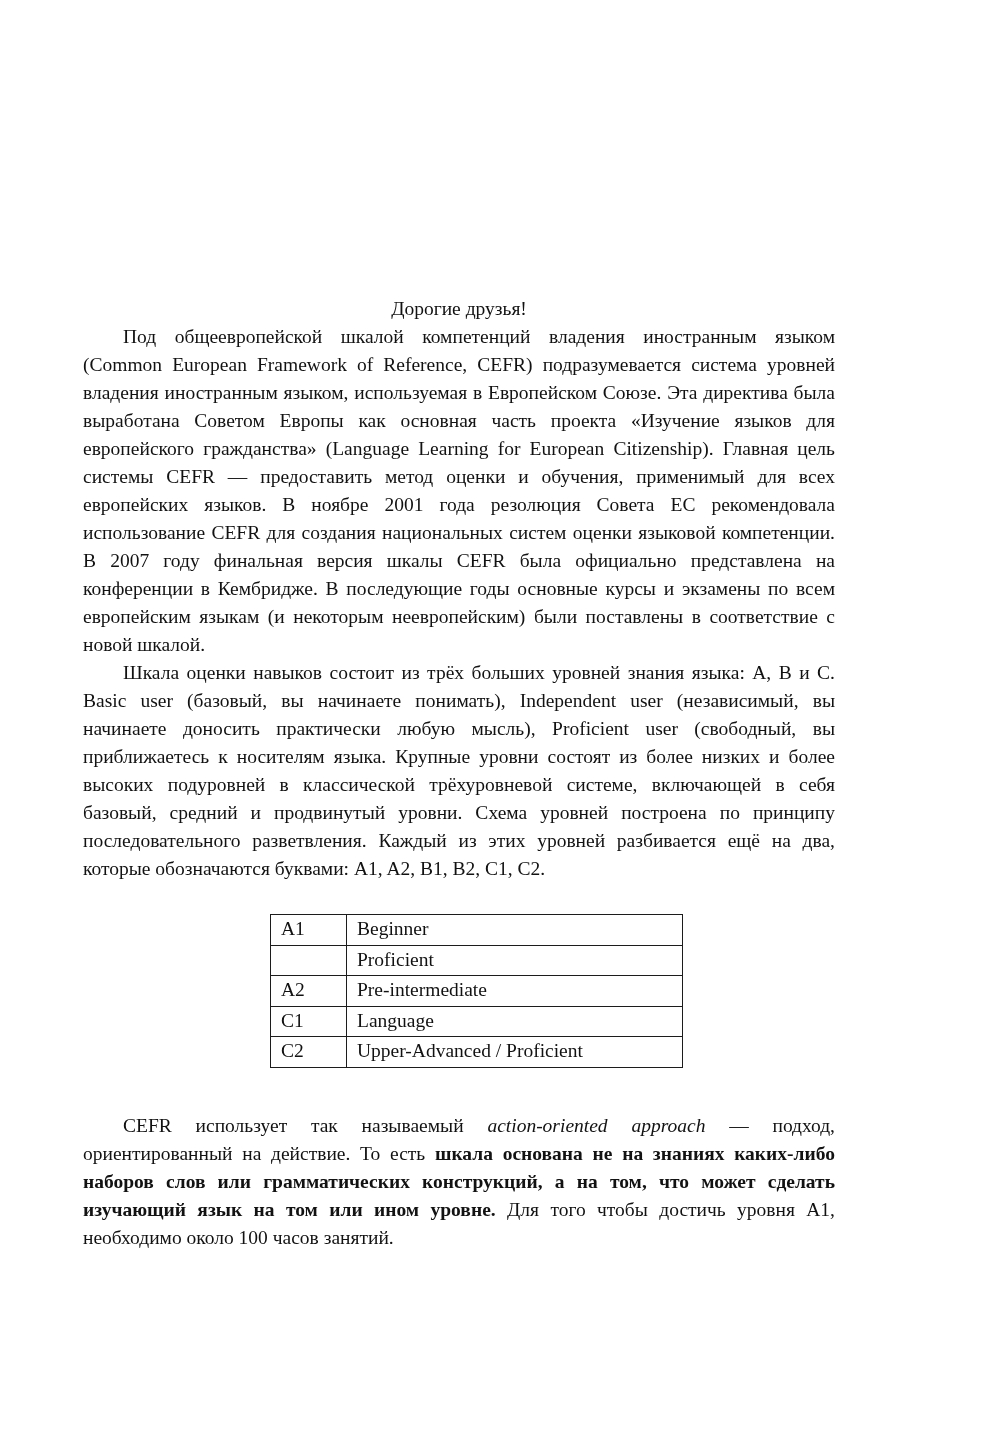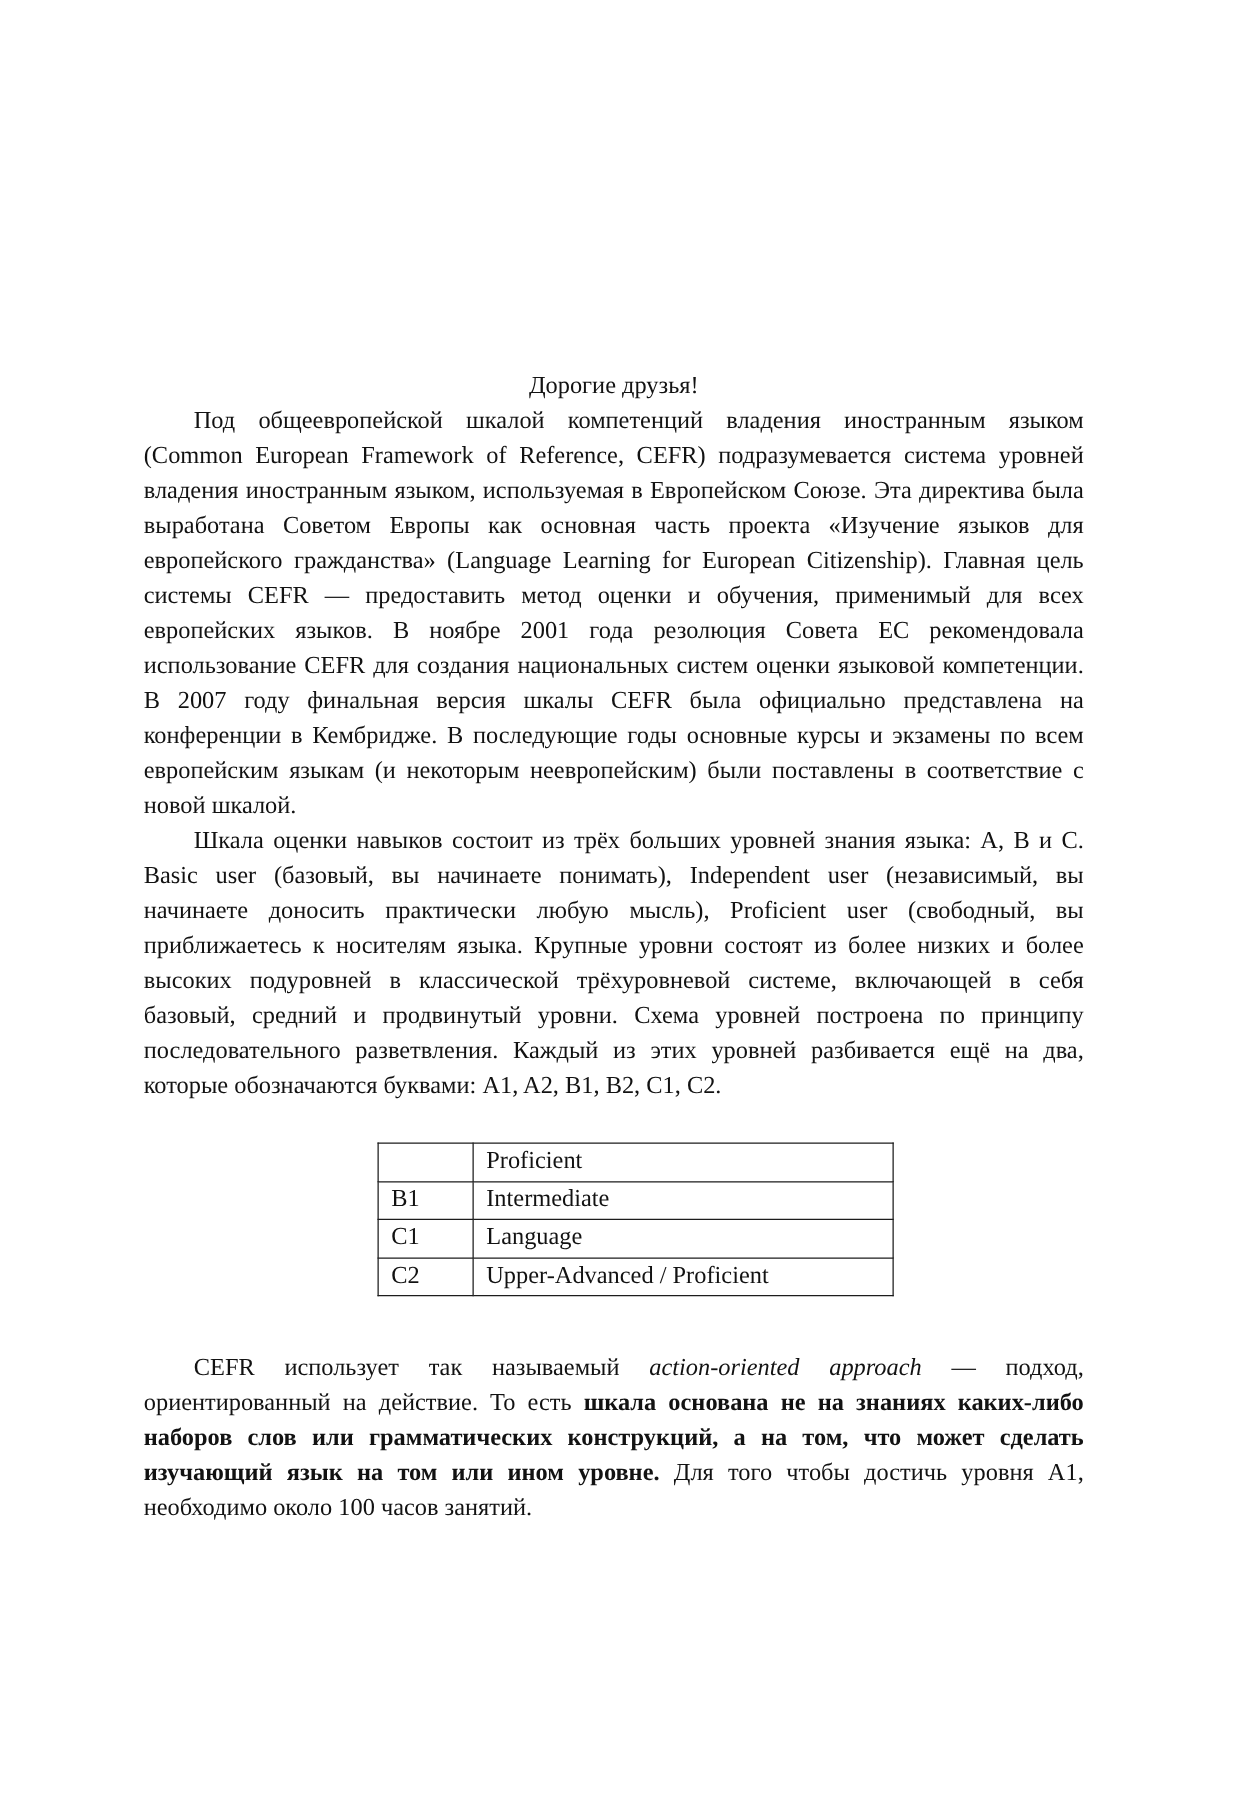--- a/index.html
+++ b/index.html
@@ -8,21 +8,20 @@
     width: 987px;
     height: 1447px;
     overflow: hidden;
     font-family: "Liberation Serif", "DejaVu Serif", serif;
     color: #121212;
   }
   .page {
     width: 917px;
     height: 1447px;
     padding: 295px 82px 0 83px;
-    margin-left: 32px;
   }
   .doc-title {
     font-size: 19.5px;
     line-height: 28px;
     font-weight: 400;
     text-align: center;
   }
   .para {
     font-size: 19.5px;
     line-height: 28px;
@@ -55,26 +54,30 @@
   <div class="doc-title">Дорогие друзья!</div>
 
   <div>
       <p class="para"><span>Под общеевропейской шкалой компетенций владения иностранным языком (Common European Framework of Reference, CEFR) подразумевается система уровней владения иностранным языком, используемая в Европейском Союзе. Эта директива была выработана Советом Европы как основная часть проекта «Изучение языков для европейского гражданства» (Language Learning for European Citizenship). Главная цель системы CEFR — предоставить метод оценки и обучения, применимый для всех европейских языков. В ноябре 2001 года резолюция Совета ЕС рекомендовала использование CEFR для создания национальных систем оценки языковой компетенции. В 2007 году финальная версия шкалы CEFR была официально представлена на конференции в Кембридже. В последующие годы основные курсы и экзамены по всем европейским языкам (и некоторым неевропейским) были поставлены в соответствие с новой шкалой.</span></p>
       <p class="para"><span>Шкала оценки навыков состоит из трёх больших уровней знания языка: A, B и C. Basic user (базовый, вы начинаете понимать), Independent user (независимый, вы начинаете доносить практически любую мысль), Proficient user (свободный, вы приближаетесь к носителям языка. Крупные уровни состоят из более низких и более высоких подуровней в классической трёхуровневой системе, включающей в себя базовый, средний и продвинутый уровни. Схема уровней построена по принципу последовательного разветвления. Каждый из этих уровней разбивается ещё на два, которые обозначаются буквами: A1, A2, B1, B2, C1, C2.</span></p>
     </div>
 
   <table class="cefr-table">
     <tbody>
         <tr>
+          <td class="col-level">A1</td>
+          <td class="col-name">Beginner</td>
+        </tr>
+        <tr>
           <td class="col-level"></td>
           <td class="col-name">Proficient</td>
         </tr>
         <tr>
-          <td class="col-level">B1</td>
-          <td class="col-name">Intermediate</td>
+          <td class="col-level">A2</td>
+          <td class="col-name">Pre-intermediate</td>
         </tr>
         <tr>
           <td class="col-level">C1</td>
           <td class="col-name">Language</td>
         </tr>
         <tr>
           <td class="col-level">C2</td>
           <td class="col-name">Upper-Advanced / Proficient</td>
         </tr>
       </tbody>

